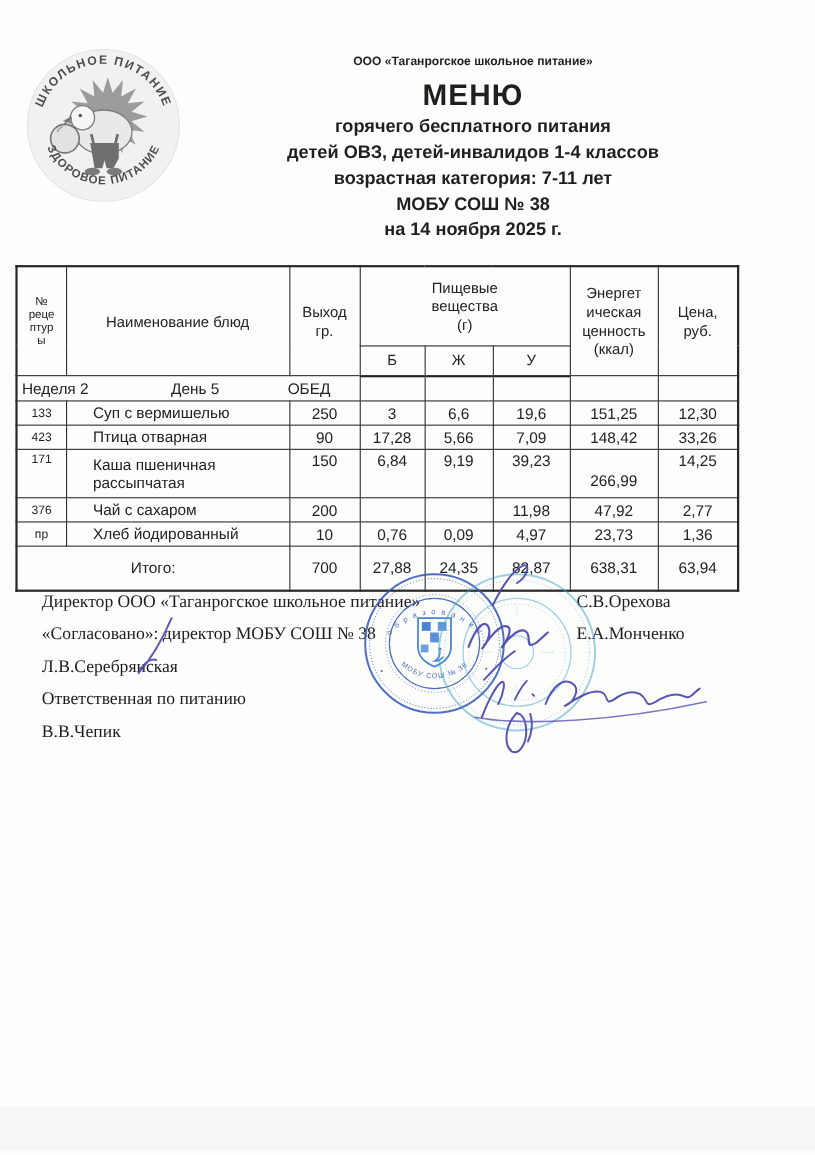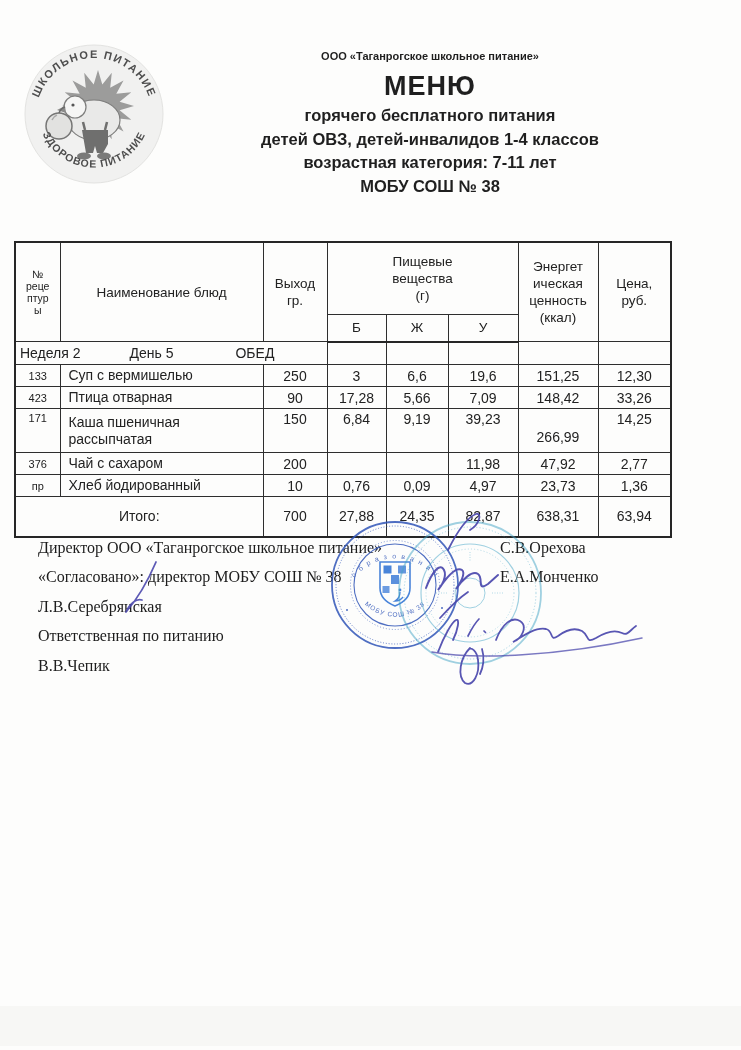--- a/index.html
+++ b/index.html
@@ -27,33 +27,33 @@
   th.c-dish{font-size:13.5px;}
   th.c-out,th.c-price{font-size:13.5px;line-height:17px;}
   th.c-nutr{font-size:13.5px;line-height:17px;border-bottom:1px solid #2e2e2e;}
   th.c-bju{font-size:13.5px;height:24px;}
   th.c-energy{font-size:13.5px;line-height:17px;}
   tr.head-main{height:72px;}
   thead tr:last-child th{border-bottom:2px solid #262626;}
   tr.week-row{height:23px;}
   tr.week-row td{border-bottom:1.5px solid #2e2e2e;}
   .week-cell{display:flex;align-items:center;text-align:left;font-size:14px;}
-  .week-cell .w2{margin-left:49px;} .week-cell .w3{margin-left:62px;}
+  .week-cell .w2{margin-left:75px;} .week-cell .w3{margin-left:62px;}
   tr.data-row{height:22px;}
   tr.data-row td.cell-recipe{font-size:11px;}
-  tr.data-row td.cell-dish{text-align:left;padding-left:8px;line-height:17px;}
+  tr.data-row td.cell-dish{text-align:left;padding-left:24px;line-height:17px;}
   tr.row-tall{height:44px;}
   tr.total-row{height:40px;font-weight:normal;}
   tr.total-row td{border-top:1.5px solid #2e2e2e;}
   td.cell-total-label{text-align:left;padding-left:6px;}
 
   
   .sig-block{position:absolute;left:38px;top:533px;width:660px;
              font-family:"Liberation Serif",serif;font-size:16px;color:#1d1d1d;}
-  .sig-line{display:grid;grid-template-columns:462px 1fr;height:29.5px;align-items:center;}
+  .sig-line{display:grid;grid-template-columns:462px 1fr;height:29.5px;align-items:center;gap:24px;}
   .sig-role{white-space:nowrap;}
   .sig-name{white-space:nowrap;}
 
   
   .stamp-overlay{position:absolute;left:310px;top:500px;width:345px;height:200px;pointer-events:none;}
   .pen-mark{position:absolute;left:112px;top:556px;width:56px;height:62px;pointer-events:none;}
   .scan-band{position:absolute;left:0;top:1006px;width:741px;height:40px;background:#f7f7f5;}
 </style>
 </head>
 <body>
@@ -95,20 +95,21 @@
     </svg>
   </div>
 
   <div class="doc-header">
     <div class="h-company">ООО «Таганрогское школьное питание»</div>
     <div class="h-title">МЕНЮ</div>
     <div class="h-sub">горячего бесплатного питания</div>
     <div class="h-sub">детей ОВЗ, детей-инвалидов 1-4 классов</div>
     <div class="h-sub">возрастная категория: 7-11 лет</div>
     <div class="h-sub">МОБУ СОШ № 38</div>
+    <div class="h-sub">на 14 ноября 2025 г.</div>
   </div>
 
   <table class="menu">
     <colgroup>
       <col style="width:45px">
         <col style="width:203px">
         <col style="width:64px">
       <col style="width:59px">
         <col style="width:62px">
         <col style="width:70px">

